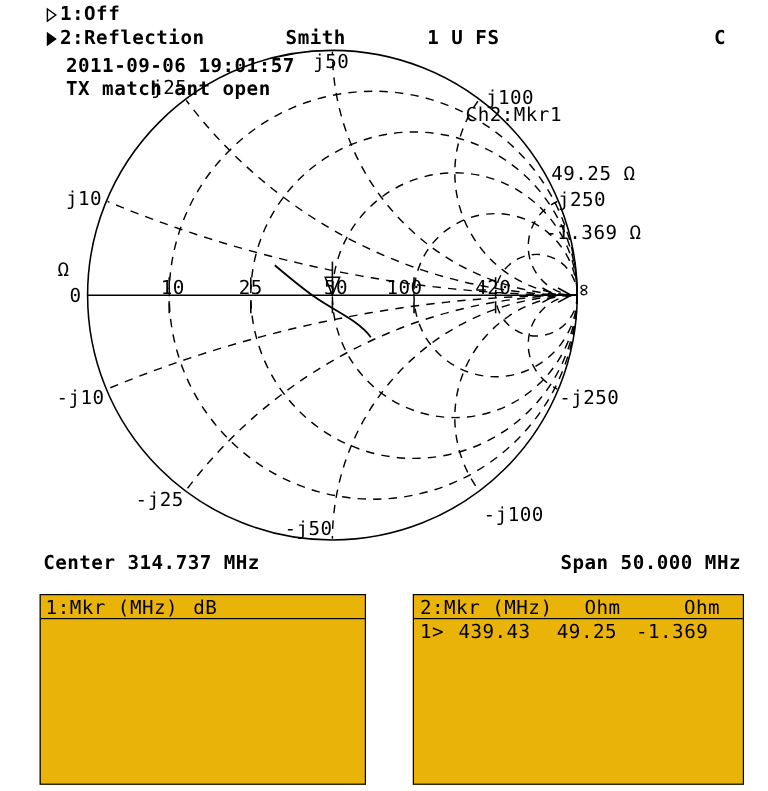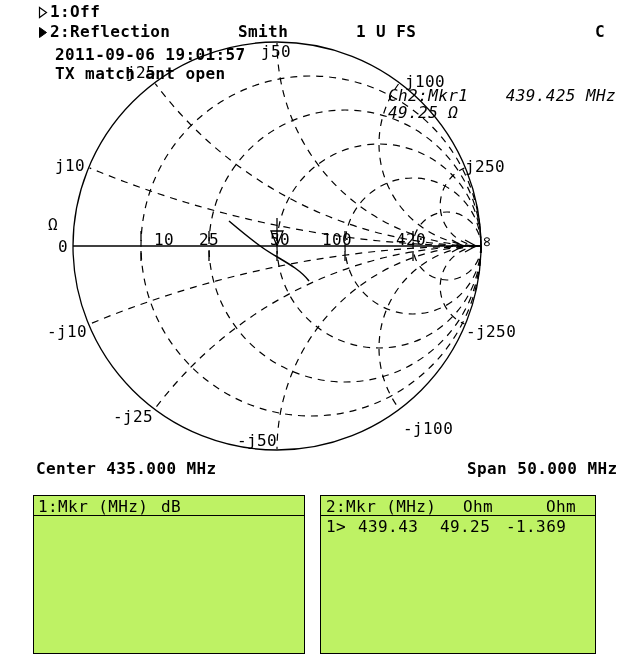--- a/index.html
+++ b/index.html
@@ -9,26 +9,26 @@
     font-size:16px;line-height:1;letter-spacing:0.4px;overflow:hidden;
   }
   .abs{position:absolute;white-space:pre;font-weight:bold;}
   svg{position:absolute;left:0;top:0;}
   .dash{stroke:#000;fill:none;stroke-width:1.2;stroke-dasharray:7 6;}
   .solid{stroke:#000;fill:none;stroke-width:1.3;}
   .trace{stroke:#000;fill:none;stroke-width:1.5;}
   .clabel{position:absolute;white-space:pre;}
   .rot90{display:inline-block;transform:rotate(90deg);}
   .readout{position:absolute;left:388px;top:88px;width:228px;}
-  .readout>div{height:17px;font-style:italic;}
+  .readout>div{height:17px;}
   .ro-line1{display:flex;justify-content:space-between;}
-  .ro-right{text-align:left;}
+  .ro-right{text-align:center;margin-top:32px;}
   .ro-pad{padding-right:15px;}
   .ro-pad2{padding-right:2px;}
-  .mbox{position:absolute;top:495px;height:159px;border:1px solid #000;background:#bef264;box-sizing:border-box;}
+  .mbox{position:absolute;top:495px;height:159px;border:1px solid #000;background:#eab308;box-sizing:border-box;}
   .mhead{position:relative;height:19px;border-bottom:1px solid #000;}
   .mhead span,.mrow span{position:absolute;top:3px;white-space:pre;}
   .mrow{position:relative;height:18px;}
   .tri{position:absolute;}
 </style>
 </head>
 <body>
 
 <div class="screen">
 
@@ -97,57 +97,57 @@
   <span class="abs" style="left:238px;top:24px">Smith</span>
   <span class="abs" style="left:356px;top:24px">1 U FS</span>
   <span class="abs" style="left:595px;top:24px">C</span>
 
   <span class="abs" style="left:55px;top:47px">2011-09-06 19:01:57</span>
   <span class="abs" style="left:55px;top:66px">TX match ant open</span>
 
   <div class="readout">
     <div class="ro-line1">
       <span>Ch2:Mkr1</span>
-      <span>439.425 MHz</span>
     </div>
     <div class="ro-right ro-pad">49.25 Ω</div>
+    <div class="ro-right ro-pad">-1.369 Ω</div>
   </div>
 
   <div id="chart-labels">
       <span class="clabel" style="left: 261px; top: 44px;">j50</span>
       <span class="clabel" style="left: 126px; top: 65px;">j25</span>
       <span class="clabel" style="left: 55px; top: 158px;">j10</span>
       <span class="clabel" style="left: 405px; top: 74px;">j100</span>
       <span class="clabel" style="left: 465px; top: 159px;">j250</span>
       <span class="clabel" style="left: 47px; top: 324px;">-j10</span>
       <span class="clabel" style="left: 113px; top: 409px;">-j25</span>
       <span class="clabel" style="left: 237px; top: 433px;">-j50</span>
       <span class="clabel" style="left: 403px; top: 408px; margin-top: 13px;">-j100</span>
       <span class="clabel" style="left: 466px; top: 324px;">-j250</span>
       <span class="clabel" style="left: 48px; top: 217px;">Ω</span>
       <span class="clabel" style="left: 58px; top: 239px;">0</span>
-      <span class="clabel" style="left: 134px; top: 232px; margin-left: 20px;">10</span>
+      <span class="clabel" style="left: 134px; top: 232px;">10</span>
       <span class="clabel" style="left: 199px; top: 232px; text-align: center;">25</span>
       <span class="clabel" style="left: 270px; top: 232px;">50</span>
       <span class="clabel" style="left: 322px; top: 232px;">100</span>
       <span class="clabel" style="left: 396px; top: 232px;">420</span>
     </div>
   <span class="clabel rot90" style="left:482px;top:234px">∞</span>
 
-  <span class="abs" style="left:36px;top:461px">Center 435.000 MHz</span>
+  <span class="abs" style="left:36px;top:461px">Center 314.737 MHz</span>
   <span class="abs" style="left:467px;top:461px">Span 50.000 MHz</span>
 
   <div class="mbox" style="left:33px;width:272px">
     <div class="mhead">
       <span style="left:4px">1:Mkr (MHz)</span>
       <span style="left:127px">dB</span>
     </div>
   </div>
 
-  <div class="mbox" style="left:320px;width:276px">
+  <div class="mbox" style="left:344px;width:276px">
     <div class="mhead">
       <span style="left:5px">2:Mkr (MHz)</span>
       <span style="left:142px">Ohm</span>
       <span style="left:225px">Ohm</span>
     </div>
     <div class="mrow">
       <span style="left:5px">1&gt;</span>
       <span style="left:37px">439.43</span>
       <span style="left:119px">49.25</span>
       <span style="left:185px">-1.369</span>

